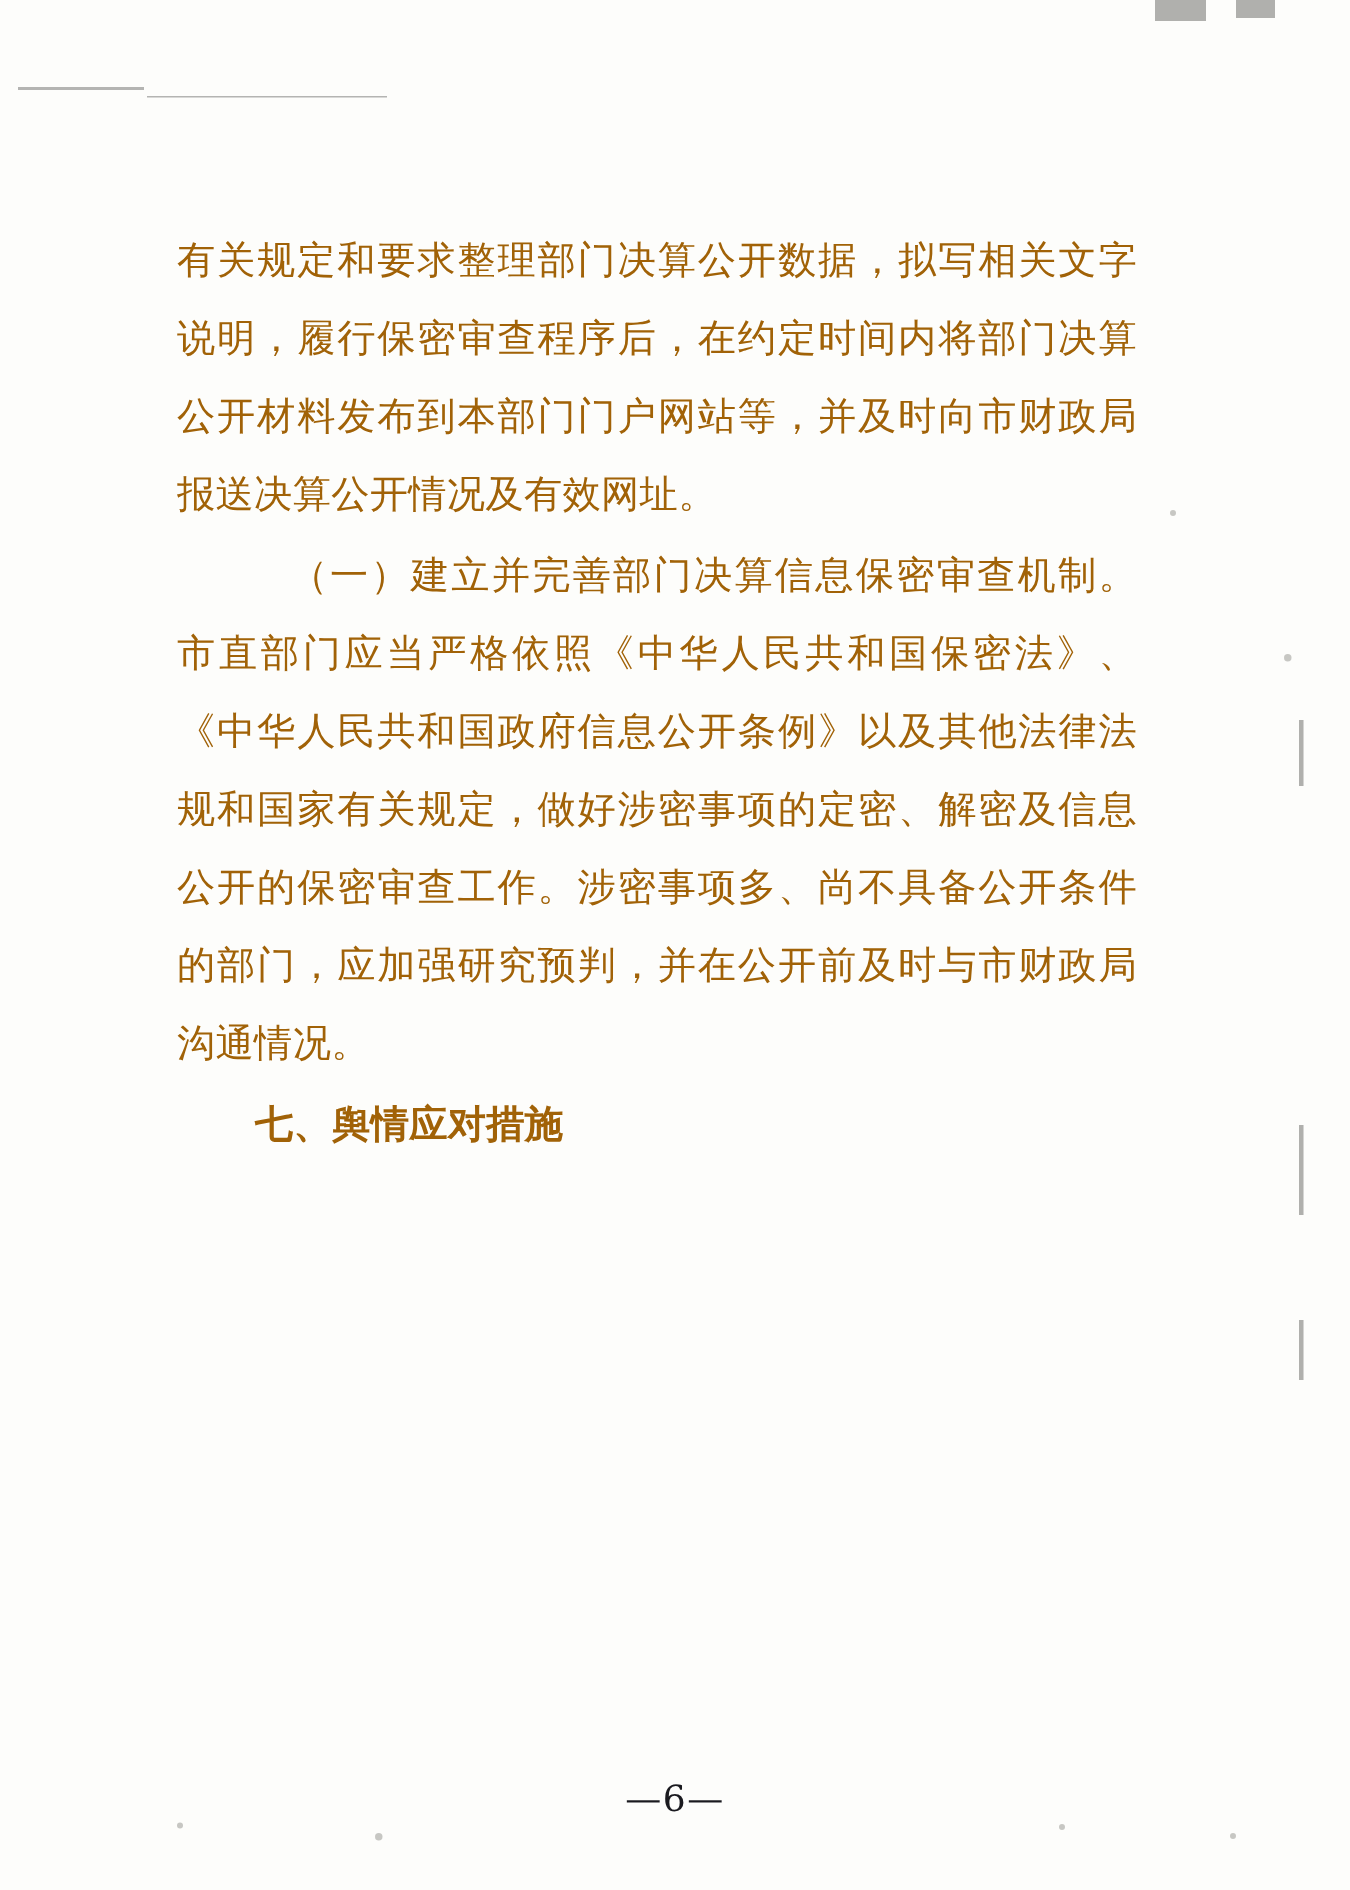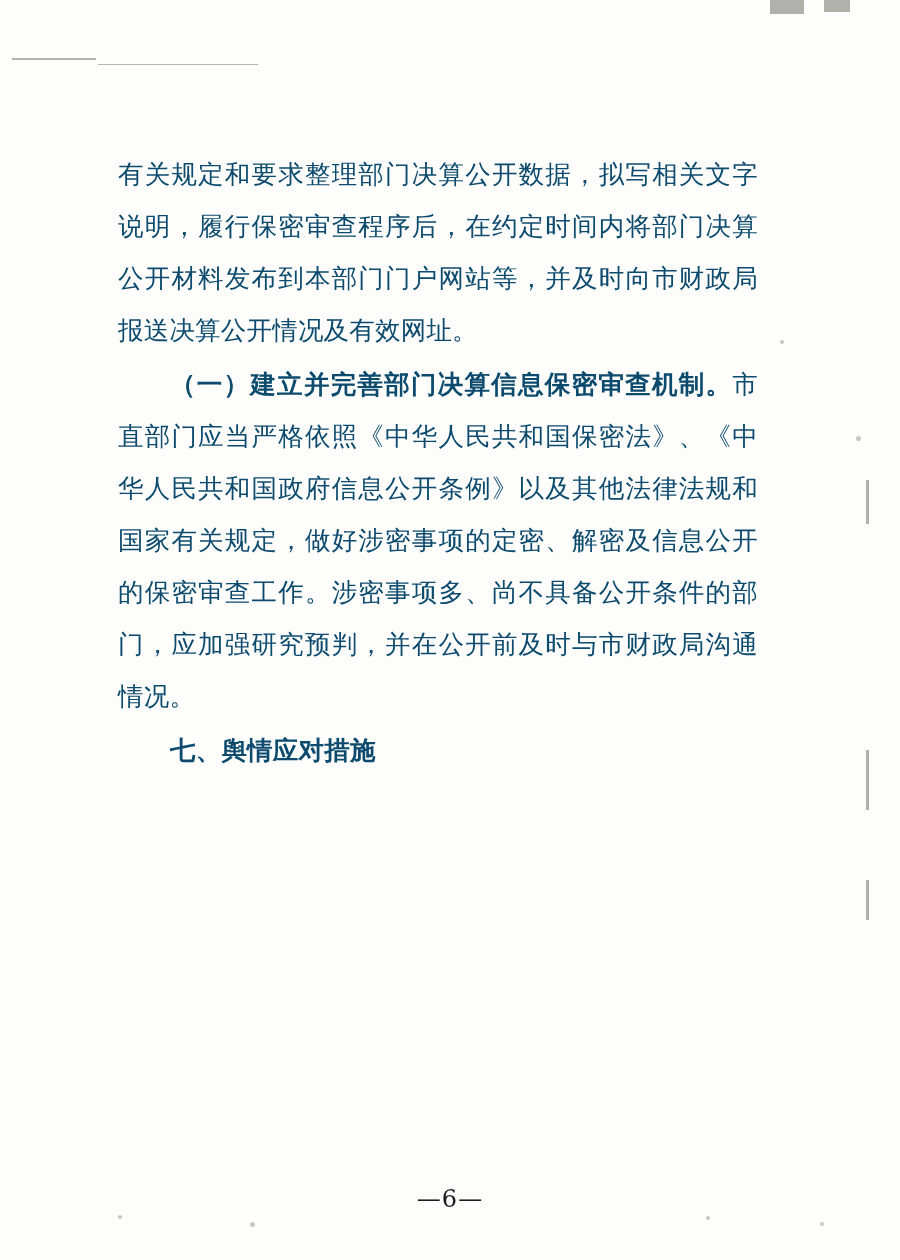--- a/index.html
+++ b/index.html
@@ -47,38 +47,39 @@
     position: absolute;
     left: 118px;
     top: 148px;
     width: 640px;
   }
 
   p.para {
     margin: 0 0 2px 0;
     font-size: 25.5px;
     line-height: 52px;
-    color: #0c4a6e;
+    color: #a16207;
     letter-spacing: 0.2px;
     text-align: justify;
     text-justify: inter-ideograph;
     font-family: "DejaVu Serif", "Liberation Serif", serif;
   }
   p.indent {
     text-indent: 52px;
   }
   .heading {
     font-weight: bold;
     font-family: "DejaVu Sans", "Liberation Sans", sans-serif;
     font-size: 25px;
     letter-spacing: 0.5px;
   }
   .bold-lead {
-    font-weight: bold;
+    font-weight: normal;
     font-family: "DejaVu Sans", "Liberation Sans", sans-serif;
+    margin-left: 23px;
   }
   .gap-before {
     margin-top: 10px;
   }
 
   .page-number {
     position: absolute;
     left: 0;
     right: 0;
     top: 1185px;

